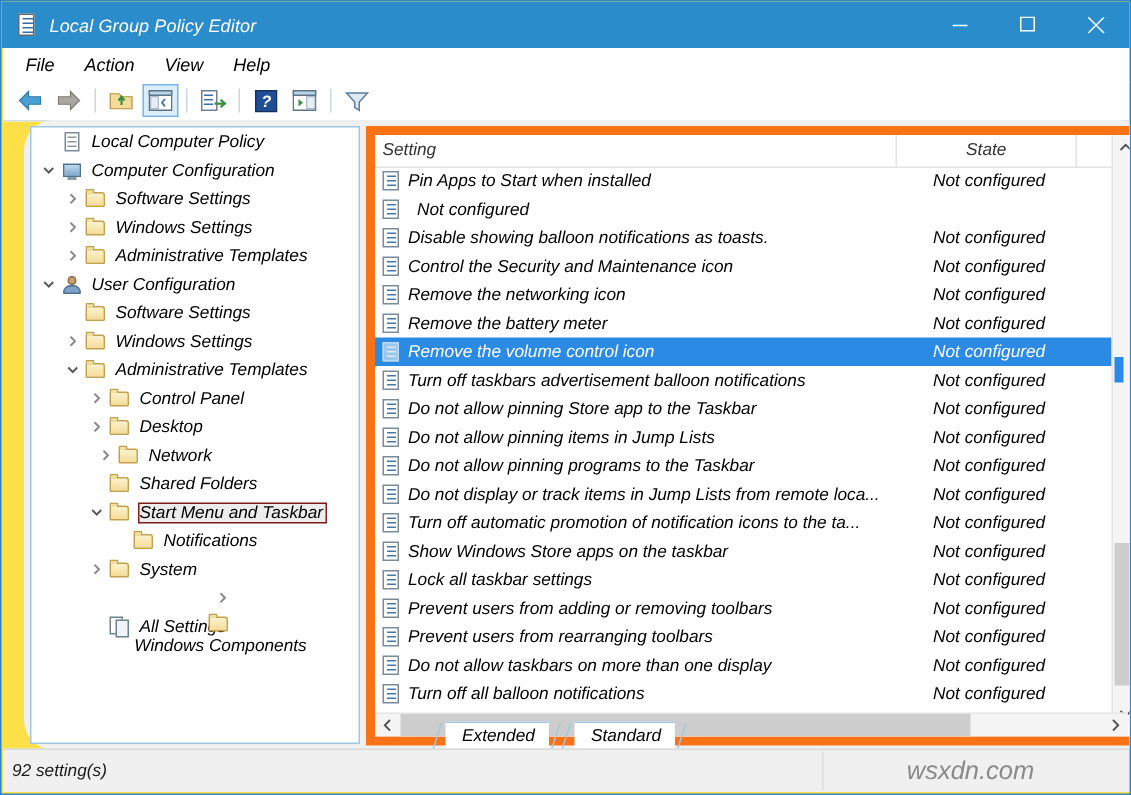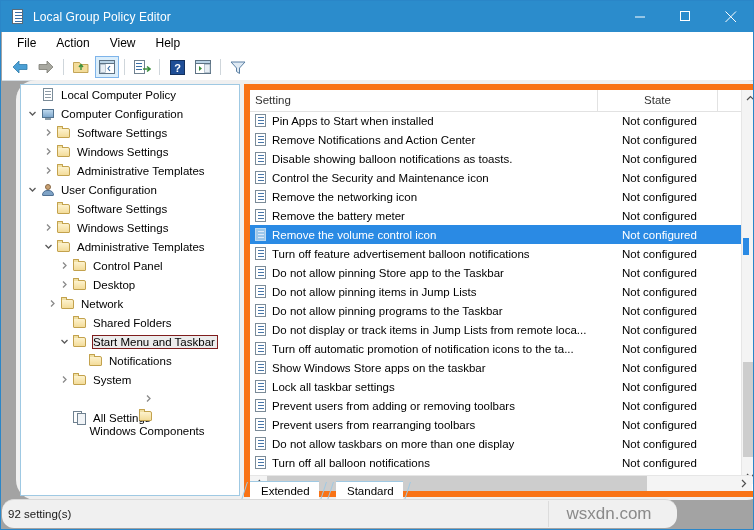--- a/index.html
+++ b/index.html
@@ -5,24 +5,25 @@
   html, body {
     margin: 0; padding: 0;
     width: 754px; height: 530px;
     background: #ffffff;
     font-family: "Liberation Sans", sans-serif;
     overflow: hidden;
   }
   #app {
     position: relative;
     width: 754px; height: 530px;
-    background: #a3a3a3;
+    background: #fde047;
     box-sizing: border-box;
     border: 1px solid #2a86c8;
     overflow: hidden;
+    font-style: italic;
   }
 
   
   #titlebar {
     position: absolute; left: 0; top: 0;
     width: 752px; height: 31px;
     background: #2b8ccc;
     display: flex; align-items: center;
   }
   #title-icon {
@@ -360,20 +361,21 @@
   }
   .tab {
     position: absolute; top: 0;
     height: 18px;
     font-size: 11.5px; color: #000000;
     line-height: 18px;
     padding: 0 9px 0 11px;
     background: #ffffff;
     border-top: 1px solid #9fc9e3;
     box-sizing: border-box;
+    margin-left: 47px;
   }
   .tab::before {
     content: "";
     position: absolute; left: -6px; top: 0;
     width: 10px; height: 18px;
     border-left: 1px solid #9fc9e3;
     transform: skewX(-18deg);
     box-sizing: border-box;
   }
   .tab::after {
@@ -383,24 +385,24 @@
     border-right: 1px solid #9fc9e3;
     transform: skewX(-18deg);
     box-sizing: border-box;
   }
   #tab-extended { left: 6px; }
   #tab-standard { left: 92px; }
 
   
   #statusbar {
     position: absolute; left: 1px; bottom: 1px;
-    width: 675px; height: 28px;
+    width: 751px; height: 28px;
     background: #f0f0f0;
     border-top: 1px solid #d9d9d9;
-    display: flex; align-items: center; border-radius: 12px;
+    display: flex; align-items: center;
   }
   #status-text {
     font-size: 11.5px; color: #1a1a1a;
     margin-left: 6px;
     width: 540px;
   }
   #status-sep {
     width: 1px; height: 26px; background: #dcdcdc;
   }
   #watermark {
@@ -596,21 +598,21 @@
       </div>
       <div class="tree-row" style="padding-left:36px;">
         <span class="twisty">
           <svg width="9" height="9" viewBox="0 0 9 9">
               <path d="M3 1.5 L6 4.5 L3 7.5" stroke="#8a8a8a" stroke-width="1.3" fill="none"></path>
             </svg>
         </span>
         <span class="tw-icon"><span class="ic-folder"></span></span>
         <span class="tlabel">Desktop</span>
       </div>
-      <div class="tree-row" style="padding-left:24px;">
+      <div class="tree-row" style="padding-left:42px;">
         <span class="twisty">
           <svg width="9" height="9" viewBox="0 0 9 9">
               <path d="M3 1.5 L6 4.5 L3 7.5" stroke="#8a8a8a" stroke-width="1.3" fill="none"></path>
             </svg>
         </span>
         <span class="tw-icon"><span class="ic-folder"></span></span>
         <span class="tlabel">Network</span>
       </div>
       <div class="tree-row" style="padding-left:36px;">
         <span class="twisty"></span>
@@ -665,21 +667,20 @@
       </div>
 
       <div id="rows">
         <div class="lrow">
           <span class="ic-policy"></span>
           <span class="cell-name">Pin Apps to Start when installed</span>
           <span class="cell-state">Not configured</span>
         </div>
         <div class="lrow">
           <span class="ic-policy"></span>
-          <span class="cell-name">Remove Notifications and Action Center</span>
           <span class="cell-state">Not configured</span>
         </div>
         <div class="lrow">
           <span class="ic-policy"></span>
           <span class="cell-name">Disable showing balloon notifications as toasts.</span>
           <span class="cell-state">Not configured</span>
         </div>
         <div class="lrow">
           <span class="ic-policy"></span>
           <span class="cell-name">Control the Security and Maintenance icon</span>
@@ -695,21 +696,21 @@
           <span class="cell-name">Remove the battery meter</span>
           <span class="cell-state">Not configured</span>
         </div>
         <div class="lrow sel">
           <span class="ic-policy"></span>
           <span class="cell-name">Remove the volume control icon</span>
           <span class="cell-state">Not configured</span>
         </div>
         <div class="lrow">
           <span class="ic-policy"></span>
-          <span class="cell-name">Turn off feature advertisement balloon notifications</span>
+          <span class="cell-name">Turn off taskbars advertisement balloon notifications</span>
           <span class="cell-state">Not configured</span>
         </div>
         <div class="lrow">
           <span class="ic-policy"></span>
           <span class="cell-name">Do not allow pinning Store app to the Taskbar</span>
           <span class="cell-state">Not configured</span>
         </div>
         <div class="lrow">
           <span class="ic-policy"></span>
           <span class="cell-name">Do not allow pinning items in Jump Lists</span>

